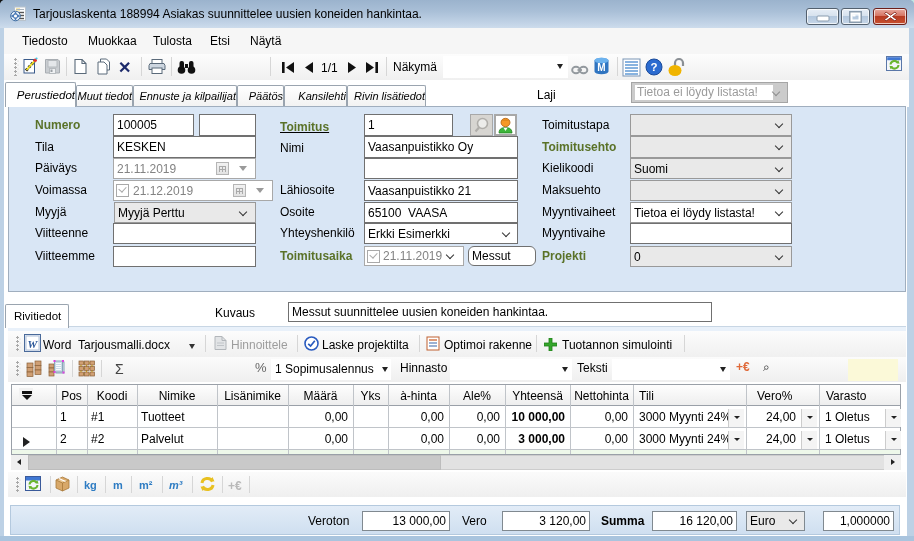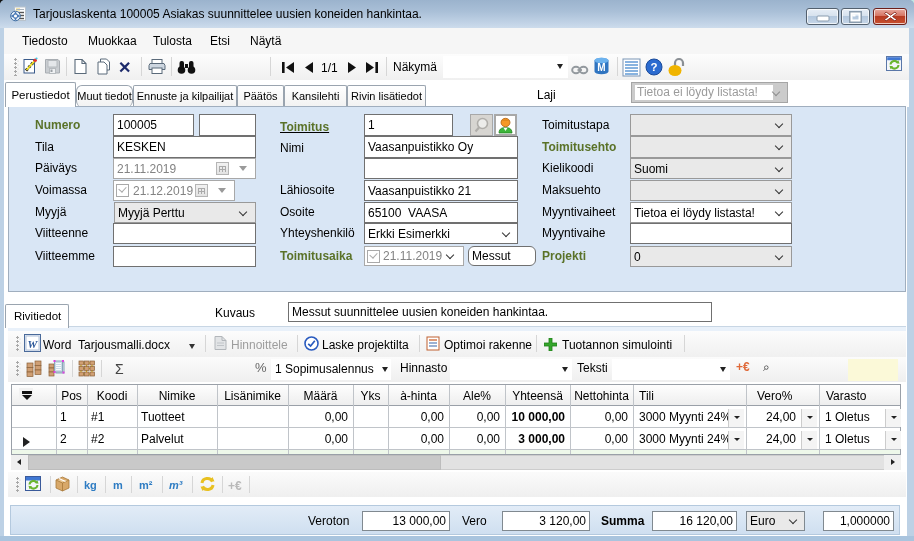--- a/index.html
+++ b/index.html
@@ -12,21 +12,21 @@
 .combo { background:#e9e9e9; border:1px solid #999; font-size:12px; padding:0 3px; display:flex; align-items:center; }
 .chev { position:absolute; right:7px; top:50%; margin-top:-4px; width:8px; height:8px; }
 .chev:before { content:""; position:absolute; left:0; top:0; width:5px; height:5px; border-right:1.6px solid #333; border-bottom:1.6px solid #333; transform:rotate(45deg); }
 .chev.grey:before { border-color:#8e8e8e; }
 .aw { line-height:0; }
 .sep1 { width:1px; background:#d6d6d6; position:absolute; }
 .tb { position:absolute; font-size:12px; }
 .grip { position:absolute; width:6px; background-image:radial-gradient(circle at 1.5px 1.5px, #a8a8a8 1px, transparent 1.3px), radial-gradient(circle at 4px 3.5px, #ececec 1px, transparent 1.3px); background-size:6px 4px; }
 .winbtn { border:1px solid #53606e; border-radius:3px; background:linear-gradient(180deg,#e7eef6 0%,#d7e2ee 45%,#b4c8de 50%,#c6d6e8 100%); box-shadow:inset 0 0 0 1px rgba(255,255,255,.7); display:flex; align-items:center; justify-content:center; }
 .winbtn.red { border-color:#6c1f1a; background:linear-gradient(180deg,#e8a99f 0%,#d67563 45%,#b83b22 50%,#c8502f 100%); }
-.tab { position:absolute; height:22px; top:85px; background:linear-gradient(180deg,#ffffff,#f2f2f2); border:1px solid #9aa4af; border-bottom:none; font-size:11px; text-align:center; padding-top:4px; border-radius:2px 2px 0 0; white-space:nowrap; overflow:hidden; }
+.tab { position:absolute; height:22px; top:85px; background:linear-gradient(180deg,#ffffff,#f2f2f2); border:1px solid #9aa4af; border-bottom:none; font-size:11px; text-align:right; padding-top:4px; border-radius:2px 2px 0 0; white-space:nowrap; overflow:hidden;font-style:italic; }
 .tab.active { background:#fff; height:25px; top:82px; z-index:3; padding-top:6px; font-size:11.5px; }
 .fl { position:absolute; font-size:12px; color:#000; }
 .cal { display:inline-block; width:13px; height:13px; background:linear-gradient(180deg,#f2f2f2,#e2e2e2); border:1px solid #b5b5b5; position:relative; }
 .cal:after { content:""; position:absolute; left:2px; top:3px; width:7px; height:6px; background-image:linear-gradient(90deg,#aaa 1px,transparent 1px),linear-gradient(180deg,#aaa 1px,transparent 1px); background-size:3px 3px; }
 .darr { display:inline-block; width:0; height:0; border-left:4px solid transparent; border-right:4px solid transparent; border-top:5px solid #9a9a9a; }
 .chk { display:inline-block; width:13px; height:13px; background:#fff; border:1px solid #a9a9a9; position:relative; }
 .chk:after { content:""; position:absolute; left:2px; top:1px; width:6px; height:4px; border-left:1.7px solid #a9a9a9; border-bottom:1.7px solid #a9a9a9; transform:rotate(-48deg); }
 .gv { position:absolute; top:0; bottom:0; width:1px; background:#c0c4c9; }
 .gh { position:absolute; left:0; width:888px; height:1px; background:#c0c4c9; }
 .ghd { position:absolute; top:4px; font-size:12px; text-align:center; }
@@ -52,21 +52,21 @@
         <line x1="6.5" y1="3.5" x2="14" y2="3.5" stroke="#aab4be" stroke-width="1"></line>
         <line x1="6.5" y1="6.5" x2="14" y2="6.5" stroke="#555" stroke-width="1.4"></line>
         <line x1="6.5" y1="9.5" x2="14" y2="9.5" stroke="#555" stroke-width="1.4"></line>
         <line x1="8" y1="12.5" x2="14" y2="12.5" stroke="#555" stroke-width="1.4"></line>
         <g>
           <circle cx="5.5" cy="10" r="4.8" fill="#e8f0f8" stroke="#3a6aa0" stroke-width="1"></circle>
           <path d="M5.5 5.2 L7 8 L10.3 10 L7 12 L5.5 14.8 L4 12 L0.7 10 L4 8 Z" fill="#4a7ab5"></path>
           <circle cx="5.5" cy="10" r="1.6" fill="#fff"></circle>
         </g>
       </svg></div>
-  <div class="a" style="left:33px;top:7px;font-size:12px;color:#000;">Tarjouslaskenta 100005 Asiakas suunnittelee uusien koneiden hankintaa.</div>
+  <div class="a" style="left:33px;top:7px;font-size:12px;color:#000;">Tarjouslaskenta 188994 Asiakas suunnittelee uusien koneiden hankintaa.</div>
 
   <div class="a winbtn" style="left:806px;top:8px;width:33px;height:17px;">
       <svg width="14" height="8" viewBox="0 0 14 8" style="margin-top:2px;">
         <rect x="1" y="2" width="12" height="5" rx="1" fill="#fff" stroke="#8a9cae" stroke-width="1"></rect>
       </svg>
     </div>
   <div class="a winbtn" style="left:841px;top:8px;width:29px;height:17px;">
       <svg width="13" height="12" viewBox="0 0 13 12">
         <rect x="1.5" y="1.5" width="10" height="9" fill="none" stroke="#8a9cae" stroke-width="3"></rect>
         <rect x="2.5" y="2.5" width="8" height="7" fill="none" stroke="#fff" stroke-width="2"></rect>
@@ -196,21 +196,21 @@
         <g>
           <path d="M4.5 8.5 A4 4 0 0 1 12 7" fill="none" stroke="#6ab52e" stroke-width="2"></path>
           <path d="M12.5 9 A4 4 0 0 1 5 10.5" fill="none" stroke="#6ab52e" stroke-width="2"></path>
           <path d="M12.5 4.2 l1 3.6 -3.6-.8z" fill="#6ab52e"></path>
           <path d="M4.5 13.3 l-1-3.6 3.6.8z" fill="#6ab52e"></path>
         </g>
       </svg></div>
 
   <div class="a" style="left:4px;top:80px;width:905px;height:27px;background:#fff;"></div>
   <div class="tab active" style="left:5px;width:71px;">Perustiedot</div>
-  <div class="tab" style="left:76px;width:57px;border-radius:6px;">Muut tiedot</div>
+  <div class="tab" style="left:76px;width:57px;">Muut tiedot</div>
   <div class="tab" style="left:133px;width:104px;">Ennuste ja kilpailijat</div>
   <div class="tab" style="left:237px;width:47px;">Päätös</div>
   <div class="tab" style="left:284px;width:63px;">Kansilehti</div>
   <div class="tab" style="left:347px;width:79px;">Rivin lisätiedot</div>
   <div class="a lbl" style="left:537px;top:88px;">Laji</div>
   <div class="a" style="left:631px;top:82px;width:157px;height:21px;background:#cbcbcb;border:1px solid #a5a5a5;">
     <div class="a" style="left:3px;top:2px;width:138px;height:15px;background:#fff;color:#9b9b9b;font-size:12px;padding-left:2px;">Tietoa ei löydy listasta!</div>
     <div class="chev grey" style="right:6px;"></div>
   </div>
 
@@ -220,21 +220,21 @@
   <div class="inp a" style="left:113px;top:114px;width:81px;height:22px;">100005</div>
   <div class="inp a" style="left:199px;top:114px;width:57px;height:22px;"></div>
   <div class="fl" style="left:35px;top:140px;">Tila</div>
   <div class="inp a" style="left:113px;top:136px;width:143px;height:22px;">KESKEN</div>
   <div class="fl" style="left:35px;top:161px;">Päiväys</div>
   <div class="inp inpd a" style="left:113px;top:158px;width:143px;height:21px;">21.11.2019
     <div class="a aw" style="right:26px;top:3px;"><span class="cal"></span></div>
     <div class="a aw" style="right:8px;top:7px;"><span class="darr"></span></div>
   </div>
   <div class="fl" style="left:35px;top:183px;">Voimassa</div>
-  <div class="inp inpd a" style="left:113px;top:180px;width:122px;height:21px;padding-left:2px;align-items:center;">
+  <div class="inp inpd a" style="left:113px;top:180px;width:160px;height:21px;padding-left:2px;align-items:center;">
     <span class="chk" style="margin-right:4px;"></span>21.12.2019
     <div class="a aw" style="right:26px;top:3px;"><span class="cal"></span></div>
     <div class="a aw" style="right:8px;top:7px;"><span class="darr"></span></div>
   </div>
   <div class="fl" style="left:35px;top:205px;">Myyjä</div>
   <div class="combo a" style="left:114px;top:202px;width:142px;height:21px;">Myyjä Perttu<span class="chev"></span></div>
   <div class="fl" style="left:35px;top:226px;">Viitteenne</div>
   <div class="inp a" style="left:113px;top:223px;width:143px;height:21px;"></div>
   <div class="fl" style="left:35px;top:249px;">Viitteemme</div>
   <div class="inp a" style="left:113px;top:246px;width:143px;height:21px;"></div>

